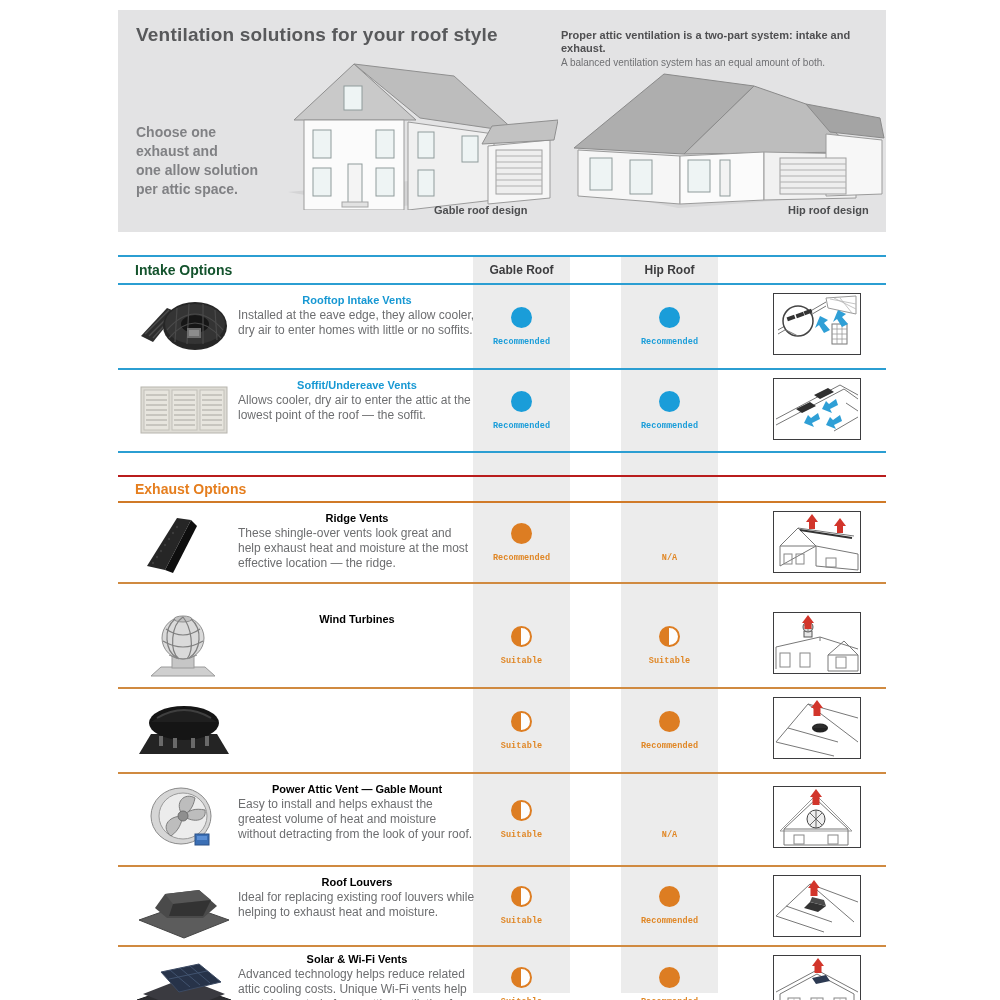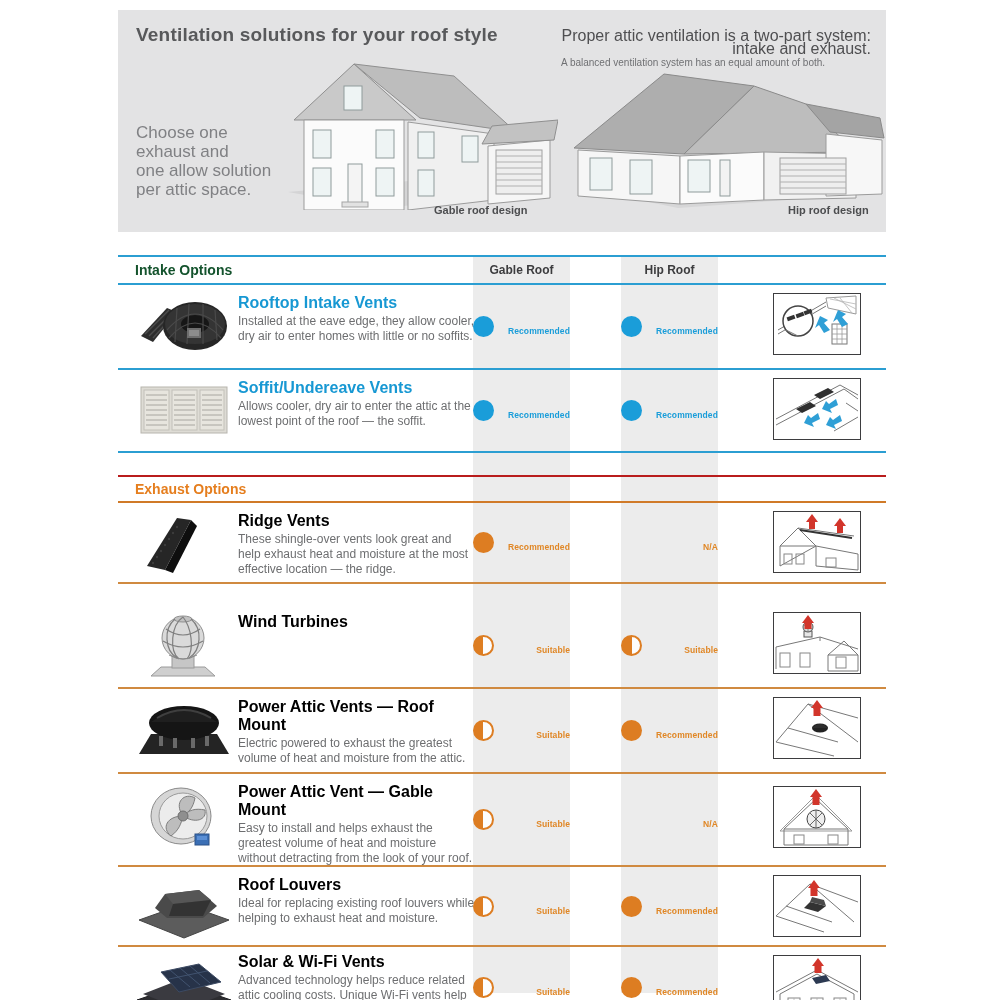--- a/index.html
+++ b/index.html
@@ -3,23 +3,23 @@
 <meta charset="utf-8">
 <style>
   html,body{margin:0;padding:0;background:#ffffff;}
   body{width:1000px;height:1000px;font-family:"Liberation Sans",sans-serif;position:relative;overflow:hidden;}
   .page{position:absolute;left:0;top:0;width:1000px;height:1000px;}
 
   
   .hdr{position:absolute;left:118px;top:10px;width:768px;height:222px;background:#e3e3e4;}
   .hdr-title{position:absolute;left:18px;top:14px;font-size:19px;font-weight:bold;color:#58595b;letter-spacing:.2px;}
   .hdr-note{position:absolute;left:443px;top:19px;width:310px;}
-  .hdr-note .b{font-size:16px;font-weight:normal;color:#4f4f51;line-height:13px;text-align:right;}
+  .hdr-note .b{font-size:11px;font-weight:bold;color:#4f4f51;line-height:13px;}
   .hdr-note .r{font-size:10px;color:#6f7073;margin-top:2px;}
-  .choose{position:absolute;left:18px;top:113px;font-size:17px;font-weight:normal;color:#808184;line-height:19px;}
+  .choose{position:absolute;left:18px;top:113px;font-size:14px;font-weight:bold;color:#808184;line-height:19px;}
   .house{position:absolute;}
   .house-caption{position:absolute;font-size:11px;font-weight:bold;color:#4c4d4f;}
 
   
   .tbl{position:absolute;left:118px;top:255px;width:768px;height:740px;}
   .band{position:absolute;top:0;width:97px;height:738px;background:#ececec;}
   .band.g{left:355px;} .band.h{left:503px;}
 
   .sec-head{position:relative;box-sizing:border-box;}
   .sec-head.intake{height:30px;border-top:2px solid #2b9ed2;border-bottom:2px solid #2b9ed2;}
@@ -29,26 +29,26 @@
   .sec-head.exhaust .sec-title{color:#e57e1e;}
   .col-head{position:absolute;top:0;width:97px;text-align:center;line-height:26px;font-size:12px;font-weight:bold;color:#3c3c3e;}
   .col-head.g{left:355px;} .col-head.h{left:503px;}
 
   .row{position:relative;box-sizing:border-box;}
   .row.intake{border-bottom:2px solid #2b9ed2;}
   .row.exhaust{border-bottom:2px solid #d08a40;}
   .prod-img{position:absolute;left:15px;top:7px;width:102px;height:66px;}
   .prod-img svg{width:100%;height:100%;}
   .prod-text{position:absolute;left:120px;top:9px;width:238px;}
-  .prod-title{font-size:16px;font-weight:bold;margin-bottom:2px;}
+  .prod-title{font-size:11px;font-weight:bold;margin-bottom:2px;text-align:center;}
   .row.intake .prod-title{color:#1798d3;}
   .row.exhaust .prod-title{color:#000000;}
   .prod-desc{font-size:12px;color:#6d6e70;line-height:15px;}
 
-  .cell{position:absolute;top:0;bottom:0;width:97px;display:flex;flex-direction:row;align-items:center;justify-content:space-between;}
+  .cell{position:absolute;top:0;bottom:0;width:97px;display:flex;flex-direction:column;align-items:center;justify-content:center;font-family:Liberation Mono, monospace;}
   .cell.g{left:355px;} .cell.h{left:503px;}
   .dot{display:block;width:21px;height:21px;border-radius:50%;box-sizing:border-box;}
   .row.intake .dot[data-status="recommended"]{background:#1a9dd9;}
   .row.exhaust .dot[data-status="recommended"]{background:#dd7d22;}
   .dot[data-status="suitable"]{border:2.5px solid #dd7d22;background:linear-gradient(to right,#dd7d22 0 50%,#fdfdfd 50% 100%);}
   .dot[data-status="na"]{visibility:hidden;}
   .cell-label{margin-top:9px;font-size:8.5px;font-weight:bold;letter-spacing:.1px;}
   .row.intake .cell-label{color:#1a9dd9;}
   .row.exhaust .cell-label{color:#e08726;}
 
@@ -393,24 +393,20 @@
           <path d="M18,26 Q51,2 84,26" fill="#1f1f1f"></path>
           <path d="M24,22 Q51,6 78,22" stroke="#3f3f3f" fill="none" stroke-width="2"></path>
           <g fill="#6a6a6a">
               <rect x="26" y="40" width="4" height="10"></rect>
               <rect x="40" y="42" width="4" height="10"></rect>
               <rect x="58" y="42" width="4" height="10"></rect>
               <rect x="72" y="40" width="4" height="10"></rect>
             </g>
         </svg>
       </div>
-      <div class="prod-text">
-        <div class="prod-title">Power Attic Vents — Roof Mount</div>
-        <div class="prod-desc">Electric powered to exhaust the greatest volume of heat and moisture from the attic.</div>
-      </div>
       <div class="cell g">
         <span class="dot" data-status="suitable"></span>
         <span class="cell-label">Suitable</span>
       </div>
       <div class="cell h">
         <span class="dot" data-status="recommended"></span>
         <span class="cell-label">Recommended</span>
       </div>
       <div class="illus">
         <svg viewBox="0 0 86 60">

